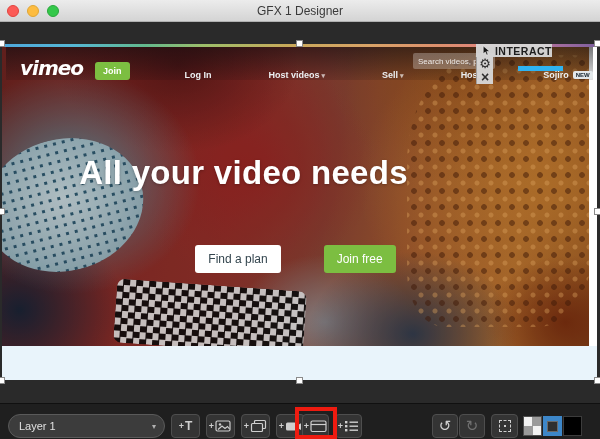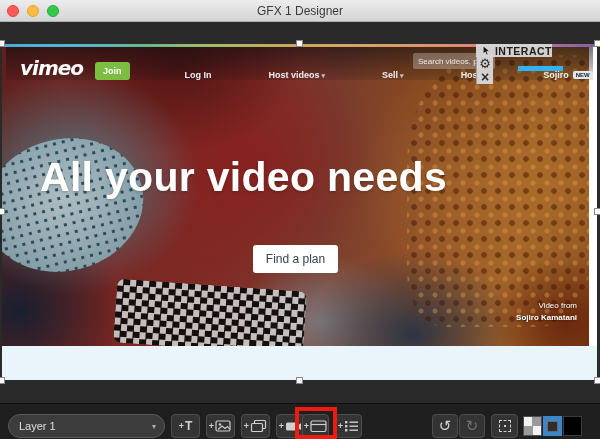--- a/index.html
+++ b/index.html
@@ -101,21 +101,21 @@
     position:absolute; left:411px; top:9px; width:82px; height:16px;
     background:rgba(255,255,255,.28); border:none; border-radius:2px;
     font-size:8px; color:#f2f2f2; padding:0 5px; outline:none;
     font-family:"Liberation Sans", sans-serif;
   }
   .search-input::placeholder { color:rgba(255,255,255,.85); }
 
   
   .hero-title {
     position:absolute; left:0; top:110px; width:483px; text-align:center;
-    font-size:41px; font-weight:bold; color:#fff; letter-spacing:.3px;
+    font-size:33px; font-weight:bold; color:#fff; letter-spacing:.3px;
     text-shadow:0 1px 3px rgba(0,0,0,.25);
   }
   .hero-sub {
     position:absolute; left:0; top:157px; width:587px; text-align:center;
     font-size:12px; color:#fff; text-shadow:0 1px 2px rgba(0,0,0,.3);
   }
   .hero-btns {
     position:absolute; left:0; top:201px; width:587px;
     display:flex; justify-content:center; gap:43px;
   }
@@ -241,26 +241,23 @@
           <span class="nav-link"><span>Host videos</span><span class="caret">▾</span></span>
           <span class="nav-link"><span>Sell</span><span class="caret">▾</span></span>
           <span class="nav-link"><span>Host</span><span class="caret">▾</span></span>
           <span class="nav-link"><span>Sojiro</span><span class="new-badge">NEW</span></span>
         </div>
         <input class="search-input" placeholder="Search videos, people, and" style="">
 
         <div class="hero-title">All your video needs</div>
         <div class="hero-btns">
           <button class="btn-plan">Find a plan</button>
+          <button class="btn-join">Join free</button>
         </div>
 
-        <div class="credit">
-          <div>Video from</div>
-          <div class="name">Sojiro Kamatani</div>
-        </div>
 
         <div class="pale-strip"></div>
       </div>
 
       <div class="handle h-tl"></div>
       <div class="handle h-tc"></div>
       <div class="handle h-tr"></div>
       <div class="handle h-ml"></div>
       <div class="handle h-mr"></div>
       <div class="handle h-bl"></div>

